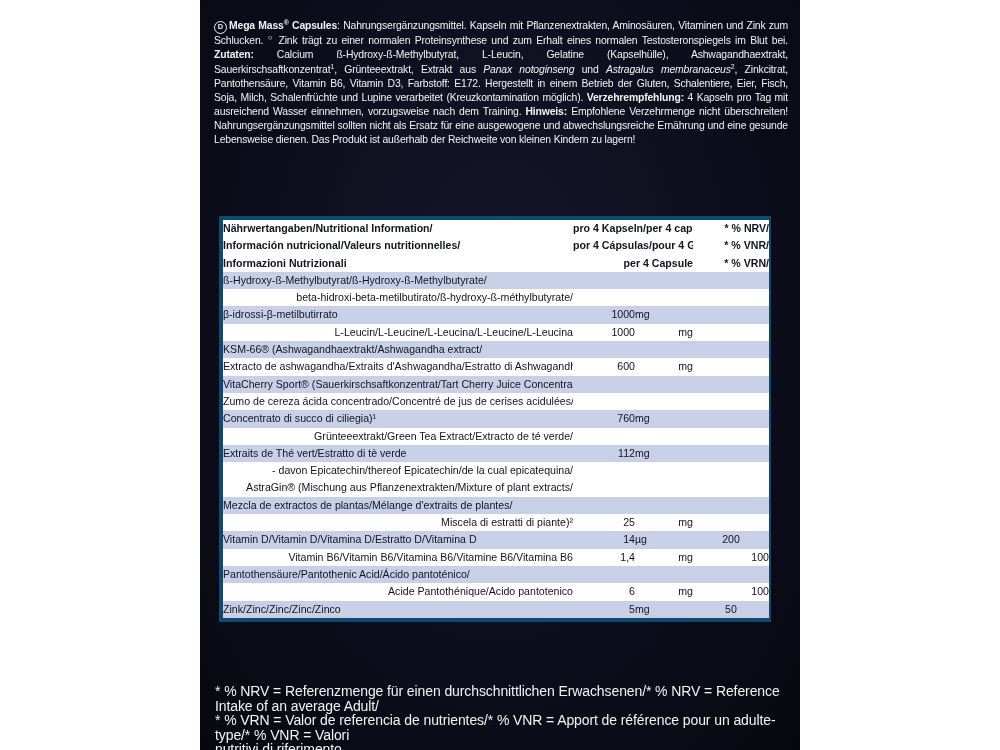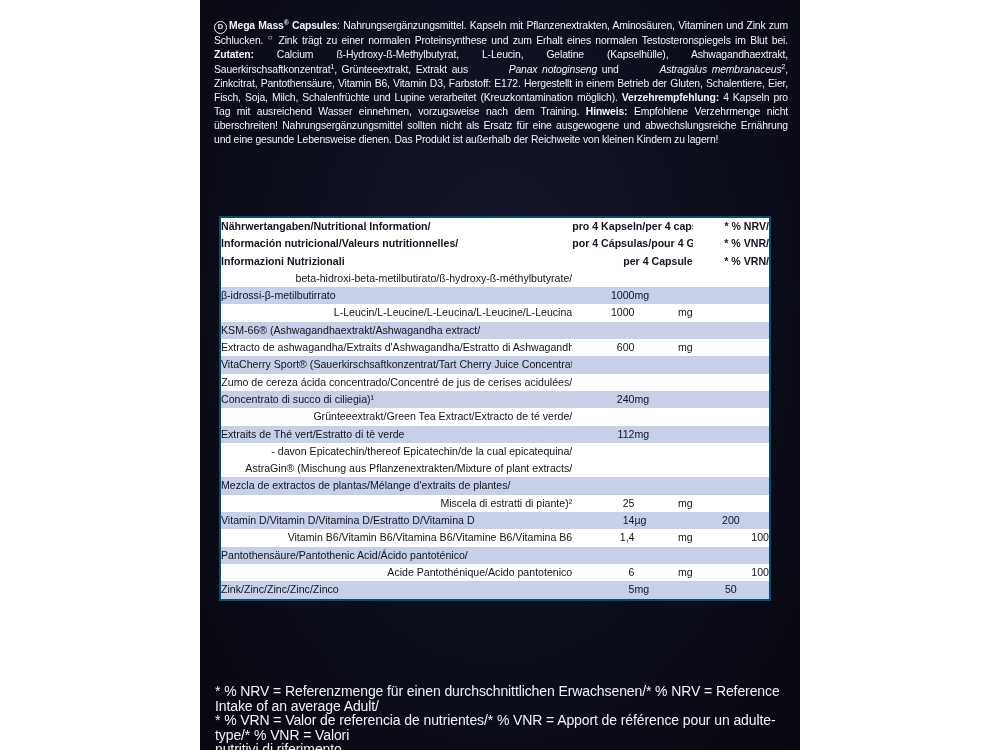--- a/index.html
+++ b/index.html
@@ -35,21 +35,21 @@
   
   .intro {
     color: #f2f3f7;
     font-size: 10.4px;
     line-height: 14.1px;
     text-align: justify;
     letter-spacing: -0.15px;
     font-weight: 400;
   }
   .intro b { font-weight: 700; }
-  .intro i { font-style: italic; margin-left: 36px; }
+  .intro i { font-style: italic; }
   .sup { font-size: 7px; vertical-align: super; line-height: 0; }
   .reg { font-size: 7px; vertical-align: super; line-height: 0; }
   .circled-d {
     display: inline-block;
     width: 11px; height: 11px;
     border: 1.2px solid #f2f3f7;
     border-radius: 50%;
     font-size: 7.5px;
     line-height: 10px;
     text-align: center;
@@ -62,21 +62,21 @@
     vertical-align: super;
     line-height: 0;
   }
 
   
   .table-wrap {
     position: absolute;
     left: 219px;
     top: 216px;
     width: 552px;
-    border: 2px solid #0c4a6e;
+    border: 4px solid #0c4a6e;
     background: #ffffff;
     box-sizing: border-box;
   }
   table.nutri {
     width: 100%;
     border-collapse: collapse;
     table-layout: fixed;
     background: #ffffff;
   }
   table.nutri td {
@@ -161,20 +161,26 @@
             <div>pro 4 Kapseln/per 4 capsules/</div>
             <div>por 4 Cápsulas/pour 4 Gélules/</div>
             <div>per 4 Capsule</div>
           </td>
           <td class="hdr-nrv">
             <div>* % NRV/</div>
             <div>* % VNR/</div>
             <div>* % VRN/</div>
           </td>
         </tr>
+      <tr class="stripe-a">
+            <td class="name">ß-Hydroxy-ß-Methylbutyrat/ß-Hydroxy-ß-Methylbutyrate/</td>
+            <td class="val"></td>
+            <td class="unit"></td>
+            <td class="nrv"></td>
+          </tr>
           <tr class="stripe-b">
             <td class="name">beta-hidroxi-beta-metilbutirato/ß-hydroxy-ß-méthylbutyrate/</td>
             <td class="val"></td>
             <td class="unit"></td>
             <td class="nrv"></td>
           </tr>
           <tr class="stripe-a">
             <td class="name">β-idrossi-β-metilbutirrato</td>
             <td class="val">1000</td>
             <td class="unit">mg</td>
@@ -205,21 +211,21 @@
             <td class="nrv"></td>
           </tr>
           <tr class="stripe-b">
             <td class="name">Zumo de cereza ácida concentrado/Concentré de jus de cerises acidulées/</td>
             <td class="val"></td>
             <td class="unit"></td>
             <td class="nrv"></td>
           </tr>
           <tr class="stripe-a">
             <td class="name">Concentrato di succo di ciliegia)¹</td>
-            <td class="val">240</td>
+            <td class="val">760</td>
             <td class="unit">mg</td>
             <td class="nrv"></td>
           </tr>
           <tr class="stripe-b">
             <td class="name">Grünteeextrakt/Green Tea Extract/Extracto de té verde/</td>
             <td class="val"></td>
             <td class="unit"></td>
             <td class="nrv"></td>
           </tr>
           <tr class="stripe-a">

